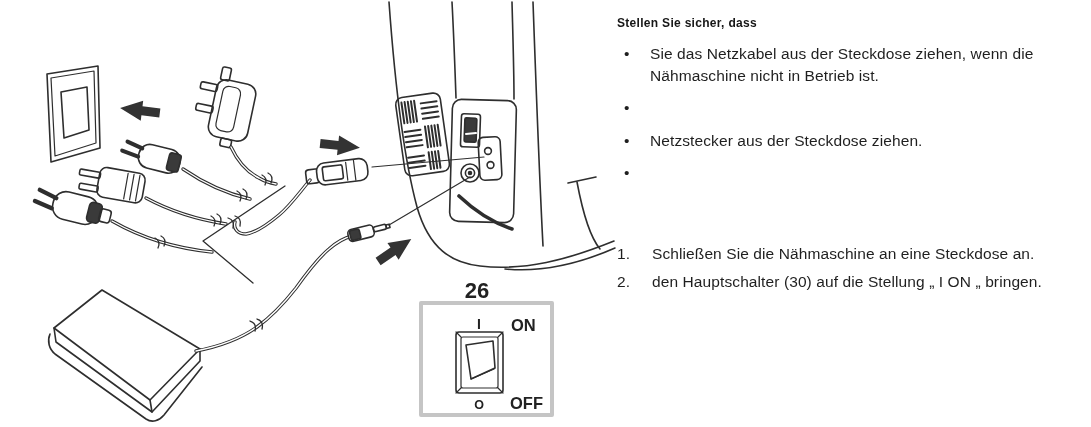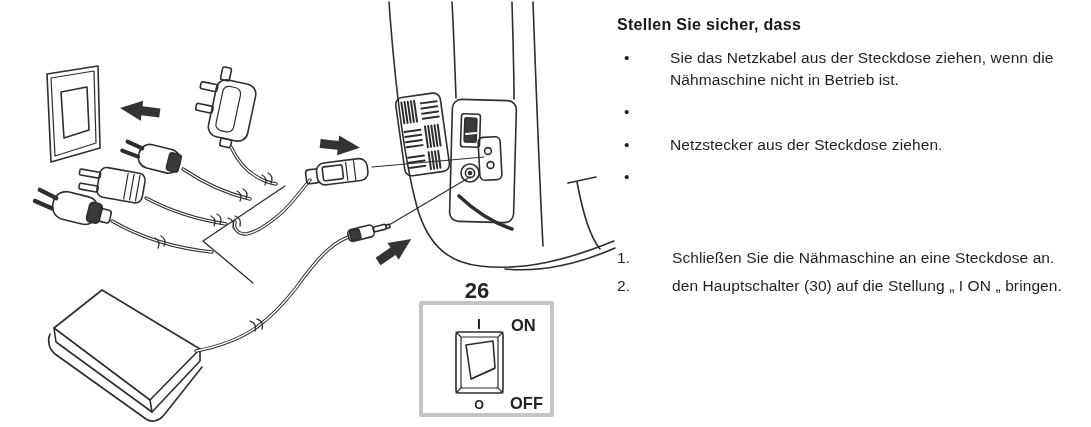--- a/index.html
+++ b/index.html
@@ -9,38 +9,38 @@
     background:#ffffff;
     font-family:"Liberation Sans", sans-serif;
     color:#1f1f1f;
     overflow:hidden;
   }
   .figure{position:absolute;left:0;top:0;}
   .textcol{
     position:absolute;left:617px;top:16px;width:472px;
   }
   .textcol h1{
-    font-size:16px;font-weight:bold;letter-spacing:.3px;
+    font-size:12px;font-weight:bold;letter-spacing:.3px;
     margin:0 0 13px 0;color:#161616;
   }
   ul.bullets{list-style:none;margin:0;padding:0;}
   ul.bullets li{
     display:flex;margin:0 0 11px 0;
     font-size:15.5px;line-height:21.5px;letter-spacing:.1px;
   }
   ul.bullets .marker{
     flex:0 0 33px;padding-left:7px;box-sizing:border-box;
   }
   ol.steps{list-style:none;margin:59px 0 0 0;padding:0;}
   ol.steps li{
     display:flex;margin:0 0 7px 0;
     font-size:15.5px;line-height:21.5px;letter-spacing:.1px;
   }
   ol.steps .num{flex:0 0 35px;}
-  .lines span{display:block;margin-left:20px;}
+  .lines span{display:block;}
   svg text{font-family:"Liberation Sans", sans-serif;}
 </style>
 </head>
 <body>
 
 <div class="page">
 
   <svg class="figure" width="616" height="427" viewBox="0 0 616 427">
     <g stroke="#2e2e2e" stroke-width="1.6" fill="none" stroke-linecap="round" stroke-linejoin="round">
 

